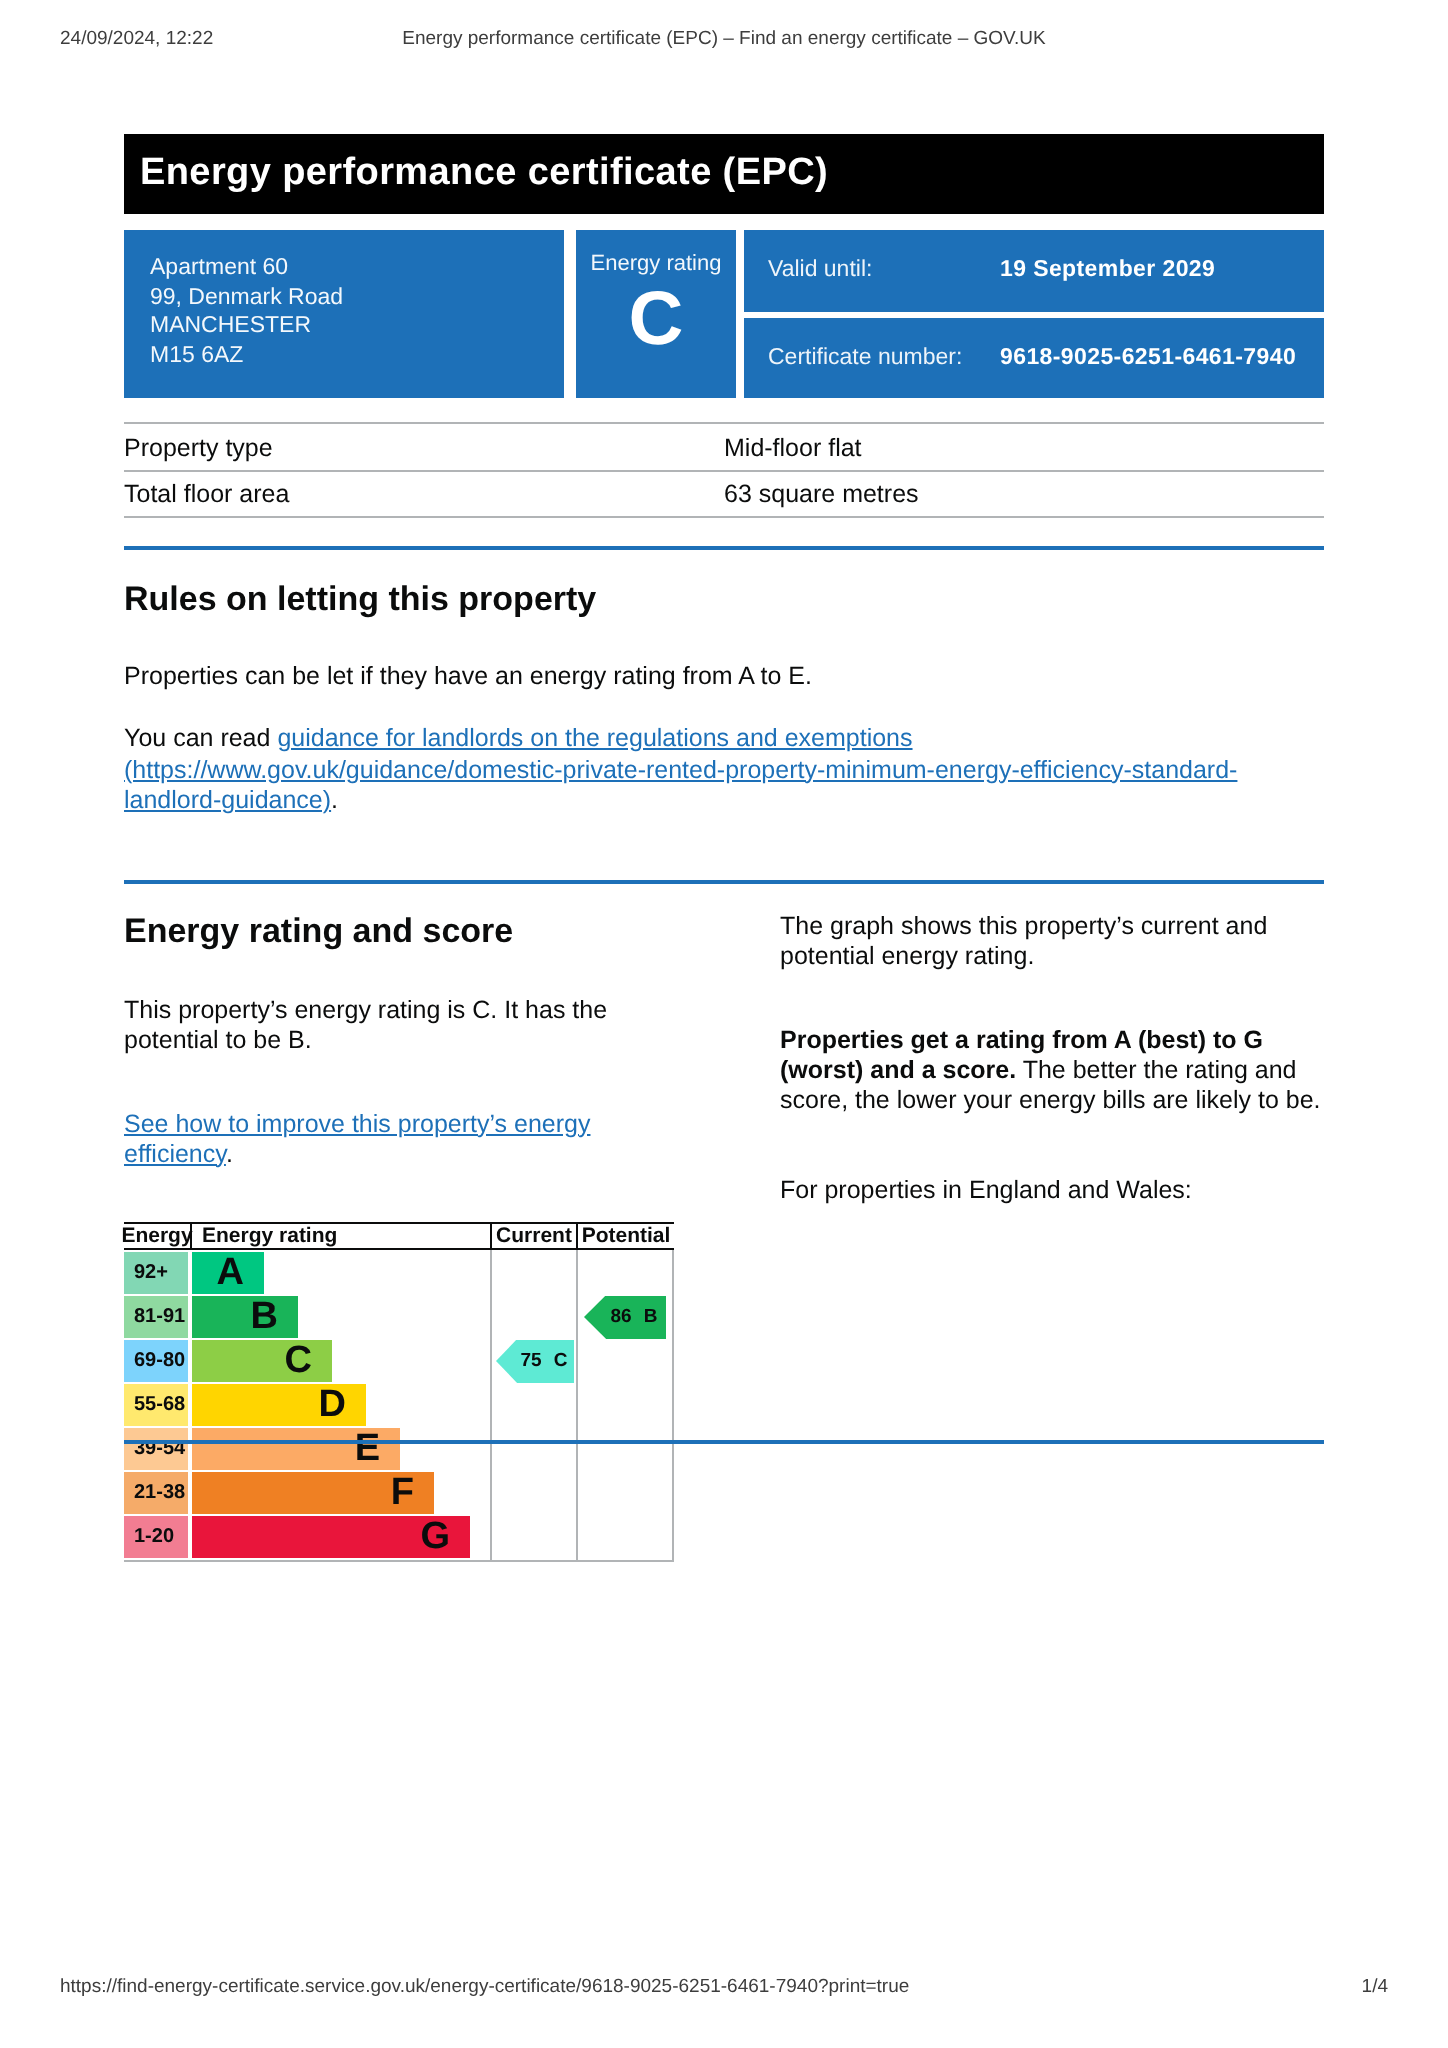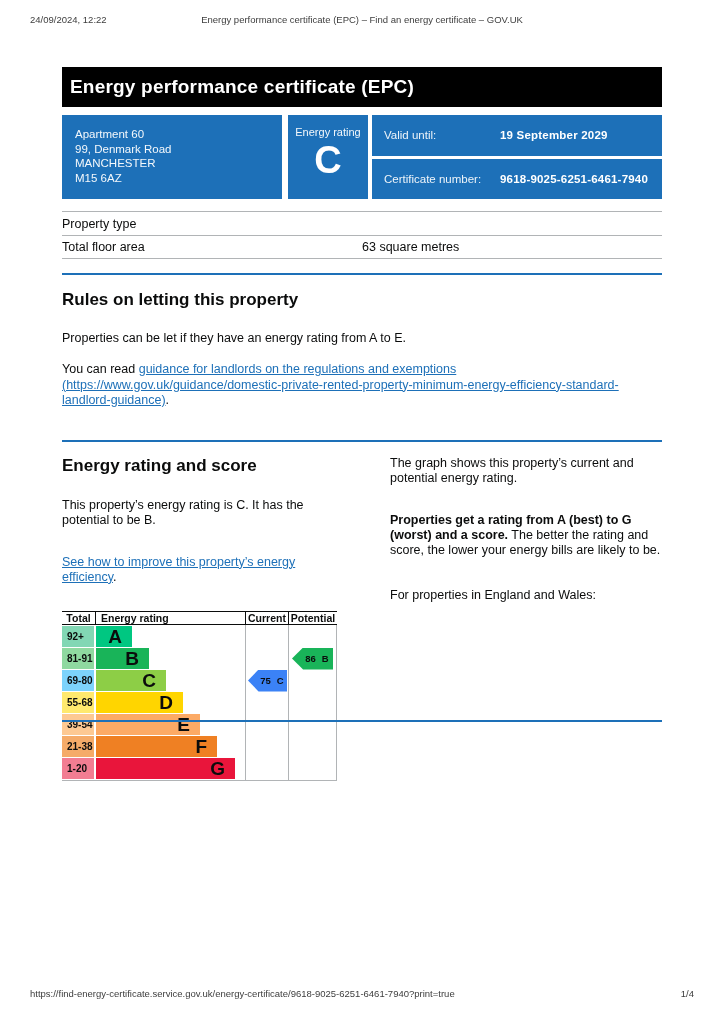--- a/index.html
+++ b/index.html
@@ -111,20 +111,21 @@
       <div class="box kv-box">
         <span class="k">Certificate number:</span>
         <span class="v">9618-9025-6251-6461-7940</span>
       </div>
     </div>
   </div>
 
   <div class="ptable">
     <div class="prow">
       <div class="pk">Property type</div>
+      <div class="pv">Mid-floor flat</div>
     </div>
     <div class="prow">
       <div class="pk">Total floor area</div>
       <div class="pv">63 square metres</div>
     </div>
   </div>
 
   <hr class="blue-rule rule-1">
 
   <h2 class="rules-h2">Rules on letting this property</h2>
@@ -134,21 +135,21 @@
   <hr class="blue-rule rule-2">
 
   <div class="cols">
     <div class="col-left">
       <h2>Energy rating and score</h2>
       <p class="lead">This property’s energy rating is C. It has the potential to be B.</p>
       <p class="improve"><a href="#">See how to improve this property’s energy efficiency</a><span>.</span></p>
 
       <div class="epc">
         <div class="epc-head">
-          <div class="hc h-score">Total</div>
+          <div class="hc h-score">Energy</div>
           <div class="hc h-rating">Energy rating</div>
           <div class="hc h-current">Current</div>
           <div class="hc h-potential">Potential</div>
         </div>
         <div class="epc-body">
           <div class="vline vl-1"></div>
           <div class="vline vl-2"></div>
           <div class="vline vl-3"></div>
 
           <div class="epc-row">
@@ -173,21 +174,21 @@
           </div>
           <div class="epc-row">
             <div class="epc-score" style="background: rgb(245, 171, 105);">21-38</div>
             <div class="epc-band" style="width: 121px; background: rgb(239, 128, 35);">F</div>
           </div>
           <div class="epc-row">
             <div class="epc-score" style="background: rgb(242, 125, 146);">1-20</div>
             <div class="epc-band" style="width: 139px; background: rgb(233, 21, 59);">G</div>
           </div>
 
-          <div class="epc-arrow arrow-current" style="background: #3b82f6;">
+          <div class="epc-arrow arrow-current" style="background: #5eead4;">
             <span>75</span>
               <span>C</span>
           </div>
           <div class="epc-arrow arrow-potential" style="background: rgb(25, 180, 89);">
             <span>86</span>
               <span>B</span>
           </div>
         </div>
       </div>
     </div>

